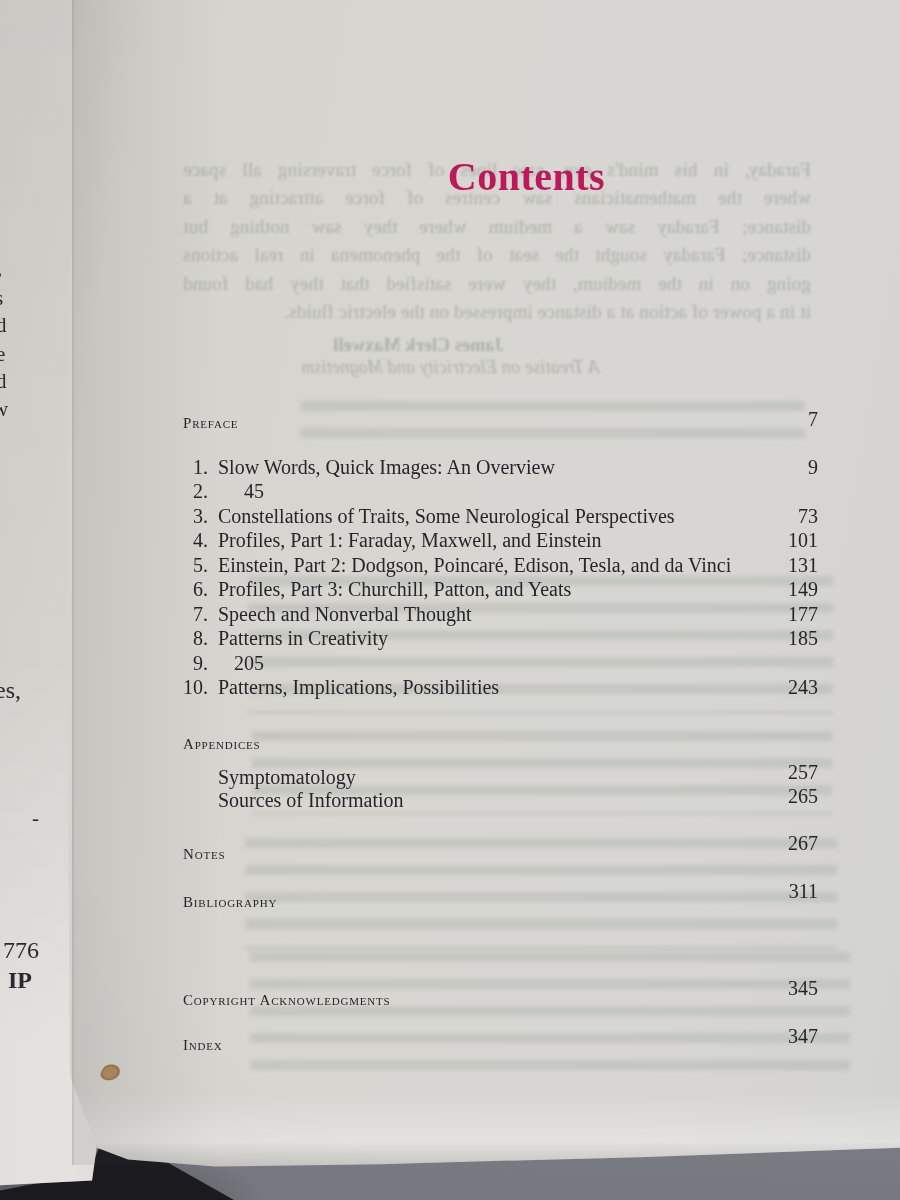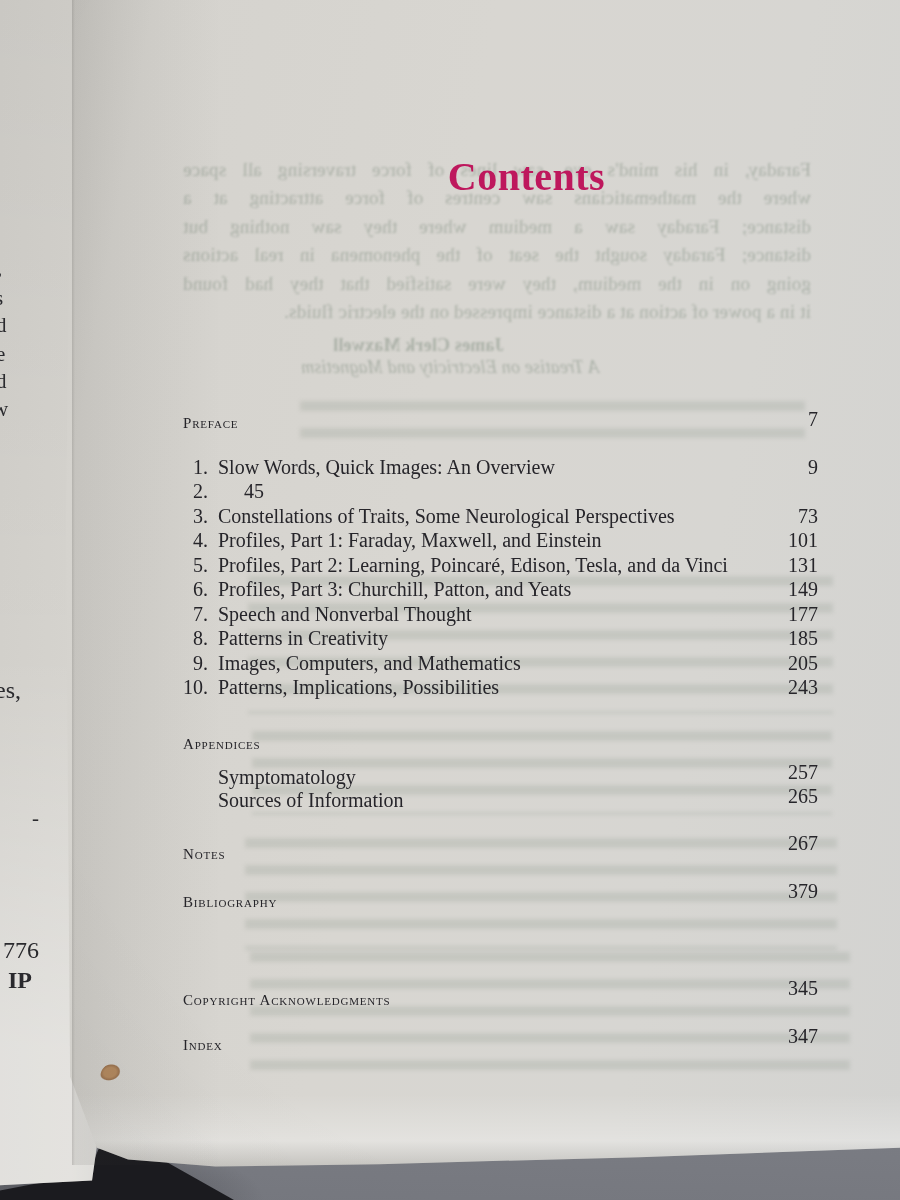--- a/index.html
+++ b/index.html
@@ -132,41 +132,40 @@
     <span class="ttl">Constellations of Traits, Some Neurological Perspectives</span>
     <span class="pg">73</span>
   </div>
   <div class="row chapter" style="top:529px;">
     <span class="num">4.</span>
     <span class="ttl">Profiles, Part 1: Faraday, Maxwell, and Einstein</span>
     <span class="pg">101</span>
   </div>
   <div class="row chapter" style="top:554px;">
     <span class="num">5.</span>
-    <span class="ttl">Profiles, Part 2: Learning, Poincaré, Edison, Tesla, and da Vinci</span>
+    <span class="ttl">Einstein, Part 2: Dodgson, Poincaré, Edison, Tesla, and da Vinci</span>
     <span class="pg">131</span>
   </div>
   <div class="row chapter" style="top:578px;">
     <span class="num">6.</span>
     <span class="ttl">Profiles, Part 3: Churchill, Patton, and Yeats</span>
     <span class="pg">149</span>
   </div>
   <div class="row chapter" style="top:603px;">
     <span class="num">7.</span>
     <span class="ttl">Speech and Nonverbal Thought</span>
     <span class="pg">177</span>
   </div>
   <div class="row chapter" style="top:627px;">
     <span class="num">8.</span>
     <span class="ttl">Patterns in Creativity</span>
     <span class="pg">185</span>
   </div>
   <div class="row chapter" style="top:652px;">
     <span class="num">9.</span>
-    <span class="ttl">Images, Computers, and Mathematics</span>
     <span class="pg">205</span>
   </div>
   <div class="row chapter" style="top:676px;">
     <span class="num">10.</span>
     <span class="ttl">Patterns, Implications, Possibilities</span>
     <span class="pg">243</span>
   </div>
 
   <div class="row section" style="top:736px;">
     <span class="lbl">Appendices</span>
@@ -181,21 +180,21 @@
   </div>
 
   <div class="row section" style="top:841px;">
     <span class="lbl">Notes</span>
     <span class="ttl"></span>
     <span class="pg" style="top:-9px;">267</span>
   </div>
   <div class="row section" style="top:889px;">
     <span class="lbl">Bibliography</span>
     <span class="ttl"></span>
-    <span class="pg" style="top:-9px;">379</span>
+    <span class="pg" style="top:-9px;">311</span>
   </div>
   <div class="row section" style="top:987px;">
     <span class="lbl">Copyright Acknowledgments</span>
     <span class="ttl"></span>
     <span class="pg" style="top:-10px;">345</span>
   </div>
   <div class="row section" style="top:1032px;">
     <span class="lbl">Index</span>
     <span class="ttl"></span>
     <span class="pg" style="top:-7px;">347</span>

